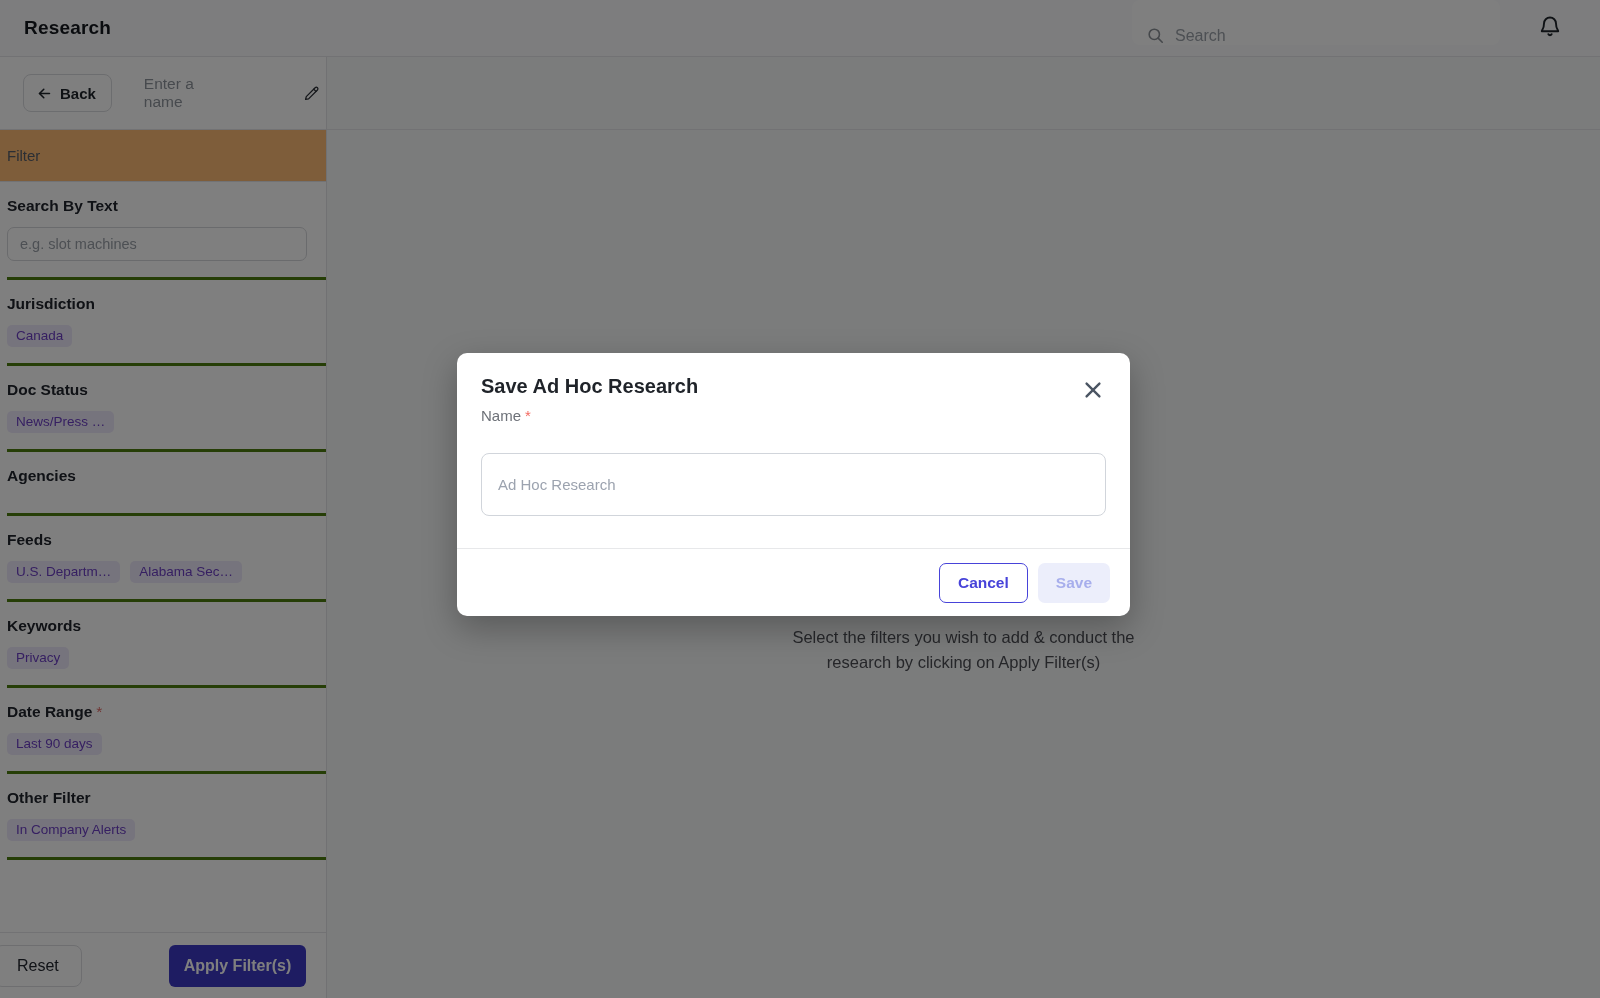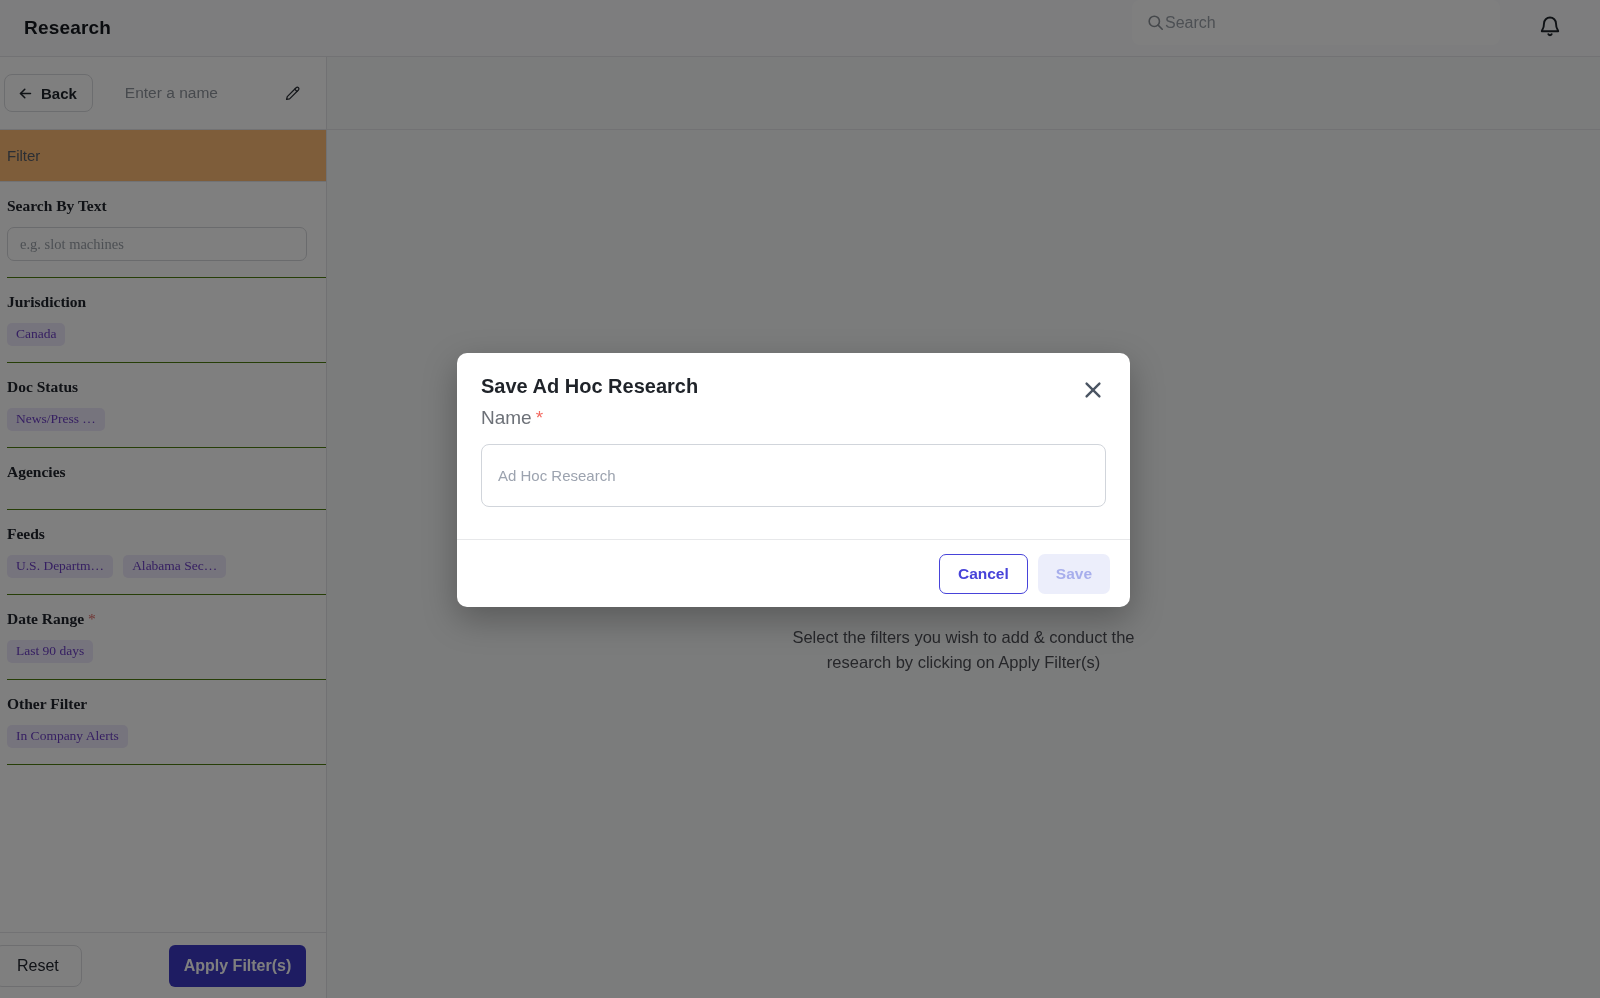--- a/index.html
+++ b/index.html
@@ -7,52 +7,52 @@
   body { font-family:"Liberation Sans","DejaVu Sans",sans-serif; background:#f8f8f9; }
   .app { position:relative; width:1600px; height:998px; overflow:hidden; background:#f8f8f9; }
 
   
   .header { position:absolute; top:0; left:0; right:0; height:57px; background:#fafbfc;
             border-bottom:1px solid #e4e5e8; z-index:1; }
   .app-title { position:absolute; left:24px; top:50%; transform:translateY(-50%);
                font-size:19px; font-weight:700; color:#15181e; letter-spacing:.2px; }
   .global-search { position:absolute; left:1132px; top:0; width:368px; height:45px;
                    background:#ffffff; border:none; border-radius:8px; display:flex;
-                   align-items:center; padding:0 14px; }
+                   align-items:flex-end; padding:0 14px; gap:10px; }
   .global-search svg { color:#8b9097; flex:0 0 auto; }
   .global-search input { border:none; outline:none; background:transparent; width:100%;
                          font-size:16px; color:#2a2e35; font-family:inherit; }
   .global-search input::placeholder { color:#9aa0a8; }
   .bell-btn { position:absolute; left:1532px; top:8px; width:36px; height:36px; border:none;
               background:transparent; color:#1f242b; cursor:pointer; display:flex;
               align-items:center; justify-content:center; }
 
   
   .body { position:absolute; top:57px; left:0; right:0; bottom:0; display:flex; }
   .sidebar { width:327px; flex:0 0 327px; background:#ffffff; border-right:1px solid #e2e3e6;
              display:flex; flex-direction:column; }
   .main { flex:1; background:#f7f8f9; display:flex; flex-direction:column; }
   .main-top-spacer { height:73px; border-bottom:1px solid #e4e5e8; }
 
   
   .back-row { height:73px; flex:0 0 73px; border-bottom:1px solid #e4e5e8; display:flex;
-              align-items:center; padding-left:4px; background:#fff; }
+              align-items:center; padding-left:23px; background:#fff; }
   .back-btn { display:flex; align-items:center; gap:7px; height:38px; padding:0 15px 0 12px;
               background:#fff; border:1px solid #d9dade; border-radius:8px; font-size:15px;
               font-weight:600; color:#1f242b; cursor:pointer; font-family:inherit; }
   .back-btn svg { color:#1f242b; }
   .draft-name { margin-left:32px; font-size:15.5px; color:#8e949c; cursor:text; }
   .edit-btn { margin-left:60px; width:30px; height:30px; border:none; background:transparent;
               color:#2a2e35; cursor:pointer; display:flex; align-items:center; justify-content:center; }
 
   
   .filter-label-row { height:52px; flex:0 0 52px; background:#fdba74; border-bottom:1px solid #e4e5e8;
                       display:flex; align-items:center; padding-left:7px; font-size:15px; color:#565d68; }
   .sections { padding-left:7px; }
-  .section { padding:15px 10px 16px 0; border-bottom:1px solid #4d7c0f;font-family:Liberation Serif, serif; }
+  .section { padding:15px 10px 16px 0; border-bottom:3px solid #4d7c0f; }
   .section-title { font-size:15.5px; font-weight:700; color:#20242c; margin-bottom:12px; }
   .section-title .req { color:#e06a66; font-weight:400; margin-left:4px; }
   .section input.filter-text { width:300px; height:34px; border:1px solid #d4d6da; border-radius:7px;
               background:#fff; padding:0 12px; font-size:14.5px; color:#be185d; font-family:inherit; outline:none; }
   .section input.filter-text::placeholder { color:#9aa0a8; }
   .tag-row { display:flex; gap:10px; flex-wrap:wrap; }
   .tag { display:inline-block; background:var(--tag-bg,#ede9fa); color:var(--tag-text,#6c3fc4);
          font-size:13.5px; padding:3px 9px 4px; border-radius:5px; cursor:pointer; }
 
   .sidebar-spacer { flex:1; }
@@ -70,21 +70,21 @@
 
   
   .overlay { position:absolute; inset:0; background:rgba(0,0,0,0.5); z-index:10; }
   .modal { position:absolute; left:457px; top:353px; width:673px; background:#ffffff;
            border-radius:10px; z-index:20; box-shadow:0 12px 34px rgba(0,0,0,.28);
            padding:22px 24px 0; }
   .modal-head { display:flex; align-items:flex-start; justify-content:space-between; margin-bottom:4px; }
   .modal-title { font-size:20px; font-weight:700; color:#1f2329; }
   .modal-close { border:none; background:transparent; color:#4b5563; cursor:pointer;
                  width:26px; height:26px; display:flex; align-items:center; justify-content:center; margin-top:2px; }
-  .modal-label { font-size:19px; color:#6d7178; margin-bottom:15px; }
+  .modal-label { font-size:15px; color:#6d7178; margin-bottom:29px; }
   .modal-label .req { color:var(--required,#f36960); margin-left:4px; }
   .modal-input { width:100%; height:63px; border:1px solid #d1d5db; border-radius:8px;
                  padding:0 16px; font-size:15px; color:#2a2e35; font-family:inherit; outline:none;
                  margin-bottom:32px; background:#fff; }
   .modal-input::placeholder { color:#9ca3af; }
   .modal-footer { border-top:1px solid #e7e8ea; margin:0 -24px; padding:14px 20px 13px;
                   display:flex; justify-content:flex-end; gap:10px; border-radius:0 0 10px 10px; }
   .cancel-btn { height:40px; padding:0 18px; background:#fff; border:1.5px solid var(--cancel,#4743d9);
                 border-radius:7px; color:var(--cancel,#4743d9); font-size:15.5px; font-weight:600;
                 cursor:pointer; font-family:inherit; }
@@ -155,20 +155,26 @@
             <div class="section-title">Agencies</div>
           </div>
           <div class="section">
             <div class="section-title">Feeds</div>
             <div class="tag-row">
               <span class="tag">U.S. Departm…</span>
               <span class="tag">Alabama Sec…</span>
             </div>
           </div>
           <div class="section">
+            <div class="section-title">Keywords</div>
+            <div class="tag-row">
+              <span class="tag">Privacy</span>
+            </div>
+          </div>
+          <div class="section">
             <div class="section-title">Date Range<span class="req">*</span></div>
             <div class="tag-row">
               <span class="tag">Last 90 days</span>
             </div>
           </div>
           <div class="section">
             <div class="section-title">Other Filter</div>
             <div class="tag-row">
               <span class="tag">In Company Alerts</span>
             </div>

